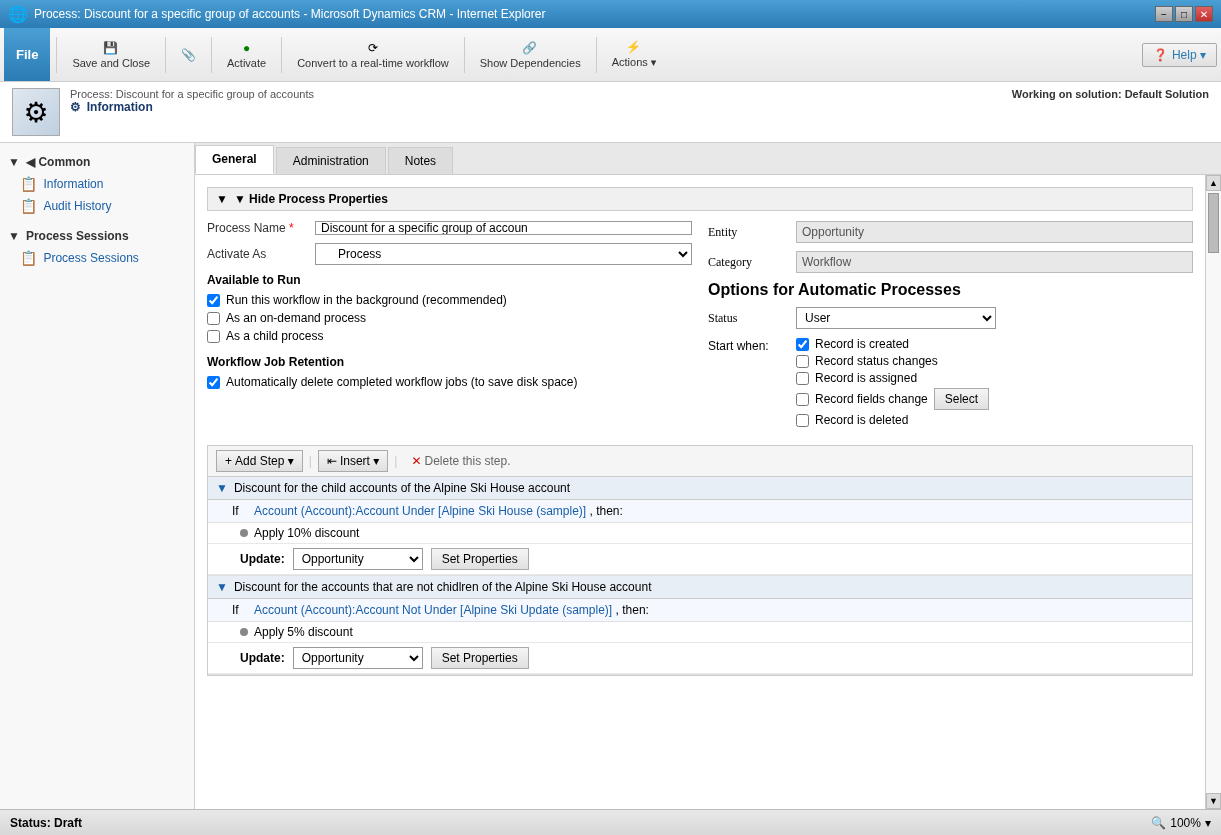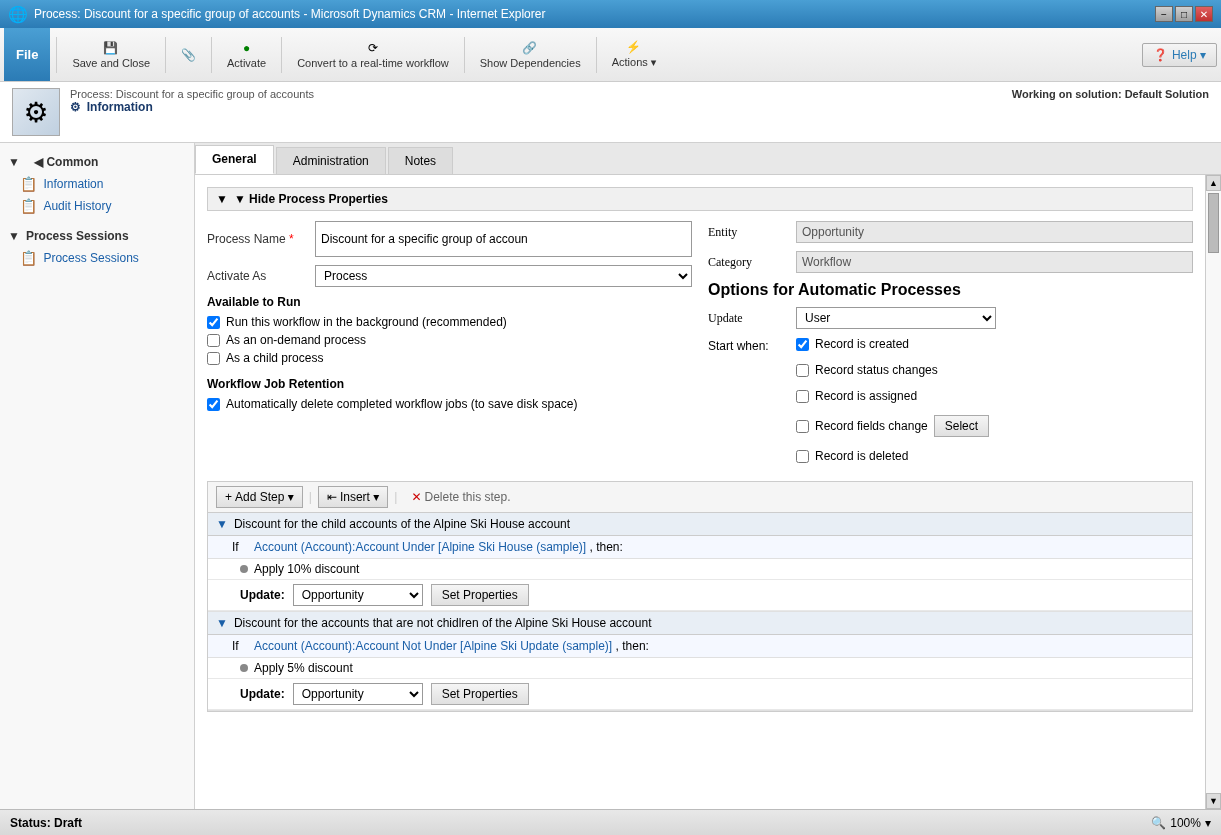--- a/index.html
+++ b/index.html
@@ -199,25 +199,25 @@
       width: 100px;
       font-size: 12px;
       color: #333;
       flex-shrink: 0;
     }
     .form-input {
       flex: 1;
       padding: 3px 5px;
       border: 1px solid #999;
       font-size: 12px;
-      height: 36px;
+      height: 14px;
     }
     .form-select {
       flex: 1;
-      padding: 2px 4px;
+      padding: 2px 18px;
       border: 1px solid #999;
       font-size: 12px;
       height: 22px;
       background: white;
     }
     .form-readonly {
       flex: 1;
       padding: 3px 5px;
       background: #e8e8e8;
       border: 1px solid #bbb;
@@ -242,21 +242,21 @@
 
     
     .options-section { margin-bottom: 8px; }
     .options-title { font-weight: bold; margin-bottom: 8px; font-size: 16px; }
     .right-form-row {
       display: flex; align-items: center; gap: 8px; margin-bottom: 8px;
     }
     .right-label { width: 80px; font-size: 12px; flex-shrink: 0; font-family: Liberation Serif, serif; }
     .right-label-top { width: 80px; font-size: 12px; flex-shrink: 0; align-self: flex-start; padding-top: 2px; }
     .start-when-section { display: flex; gap: 8px; }
-    .start-when-checkboxes { display: flex; flex-direction: column; gap: 12px; }
+    .start-when-checkboxes { display: flex; flex-direction: column; gap: 3px; }
     .start-when-row { display: flex; align-items: center; gap: 6px; font-size: 12px; }
     .start-when-row input { margin: 0; }
     .scope-select {
       padding: 2px 4px;
       border: 1px solid #999;
       font-size: 12px;
       height: 22px;
       background: white;
       width: 200px;
     }
@@ -462,21 +462,21 @@
     </div>
   </div>
   <div class="working-on">Working on solution: Default Solution</div>
 </div>
 
 <div class="main-content">
 
   <div class="sidebar">
     <div class="sidebar-section-header">
       <span>▼</span>
-      <span style="margin-left:10px;">◀ Common</span>
+      <span style="margin-left:2px;">◀ Common</span>
     </div>
     <a class="sidebar-item">
       <span class="item-icon">📋</span>
       <span>Information</span>
     </a>
     <a class="sidebar-item">
       <span class="item-icon">📋</span>
       <span>Audit History</span>
     </a>
     <div class="sidebar-section-header" style="margin-top:8px;">
@@ -555,21 +555,21 @@
             </div>
             <div class="right-form-row">
               <div class="right-label">Category</div>
               <div class="form-readonly" style="width:220px;">Workflow</div>
             </div>
 
             <div class="options-section">
               <div class="options-title">Options for Automatic Processes</div>
 
               <div class="right-form-row">
-                <div class="right-label">Update</div>
+                <div class="right-label">Status</div>
                 <select class="scope-select">
                   <option>User</option>
                 </select>
               </div>
 
               <div class="start-when-section">
                 <div class="right-label-top">Start when:</div>
                 <div class="start-when-checkboxes">
                   <div class="start-when-row">
                     <input type="checkbox" checked="" style="">

